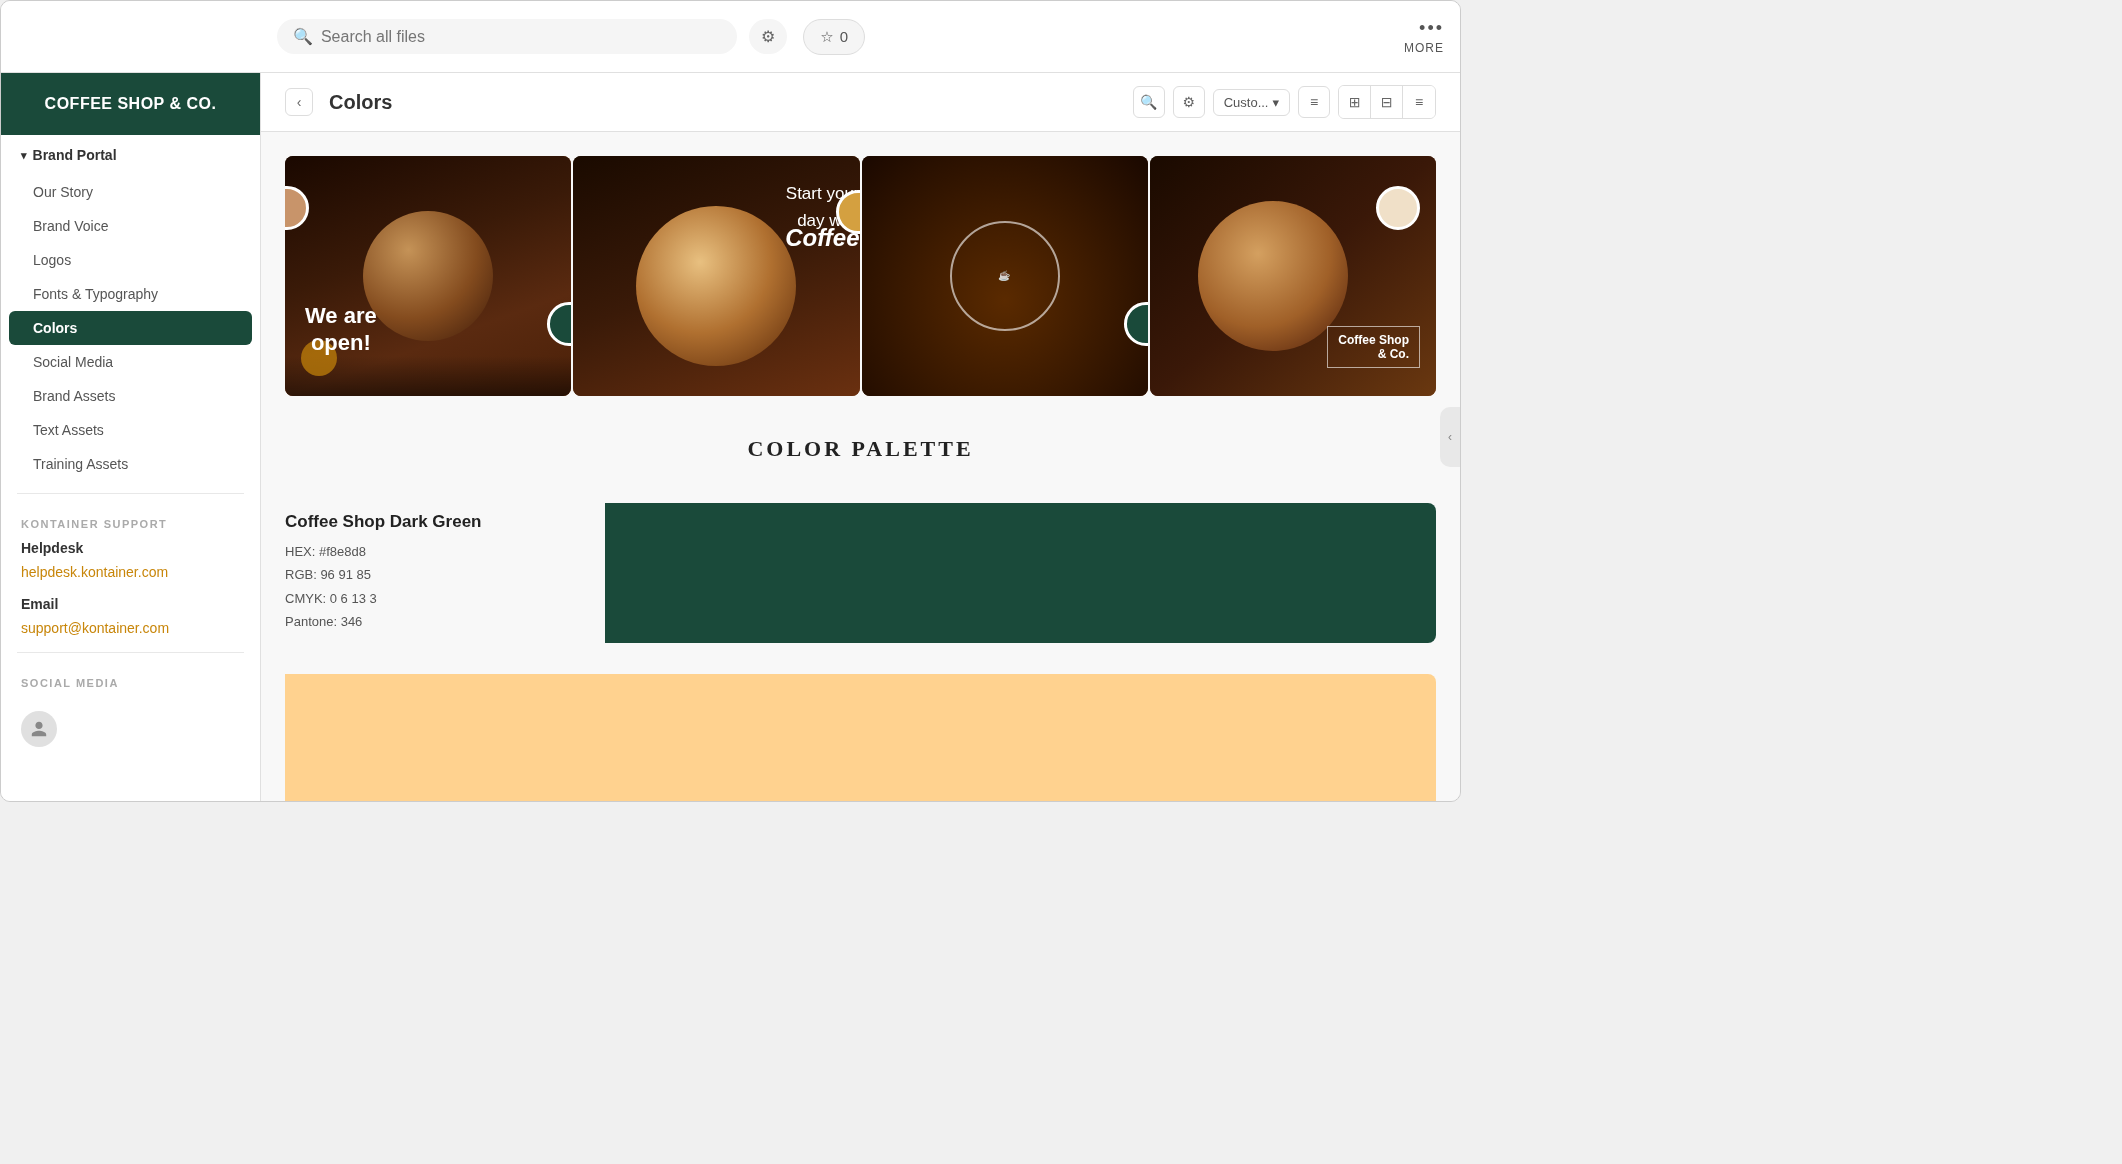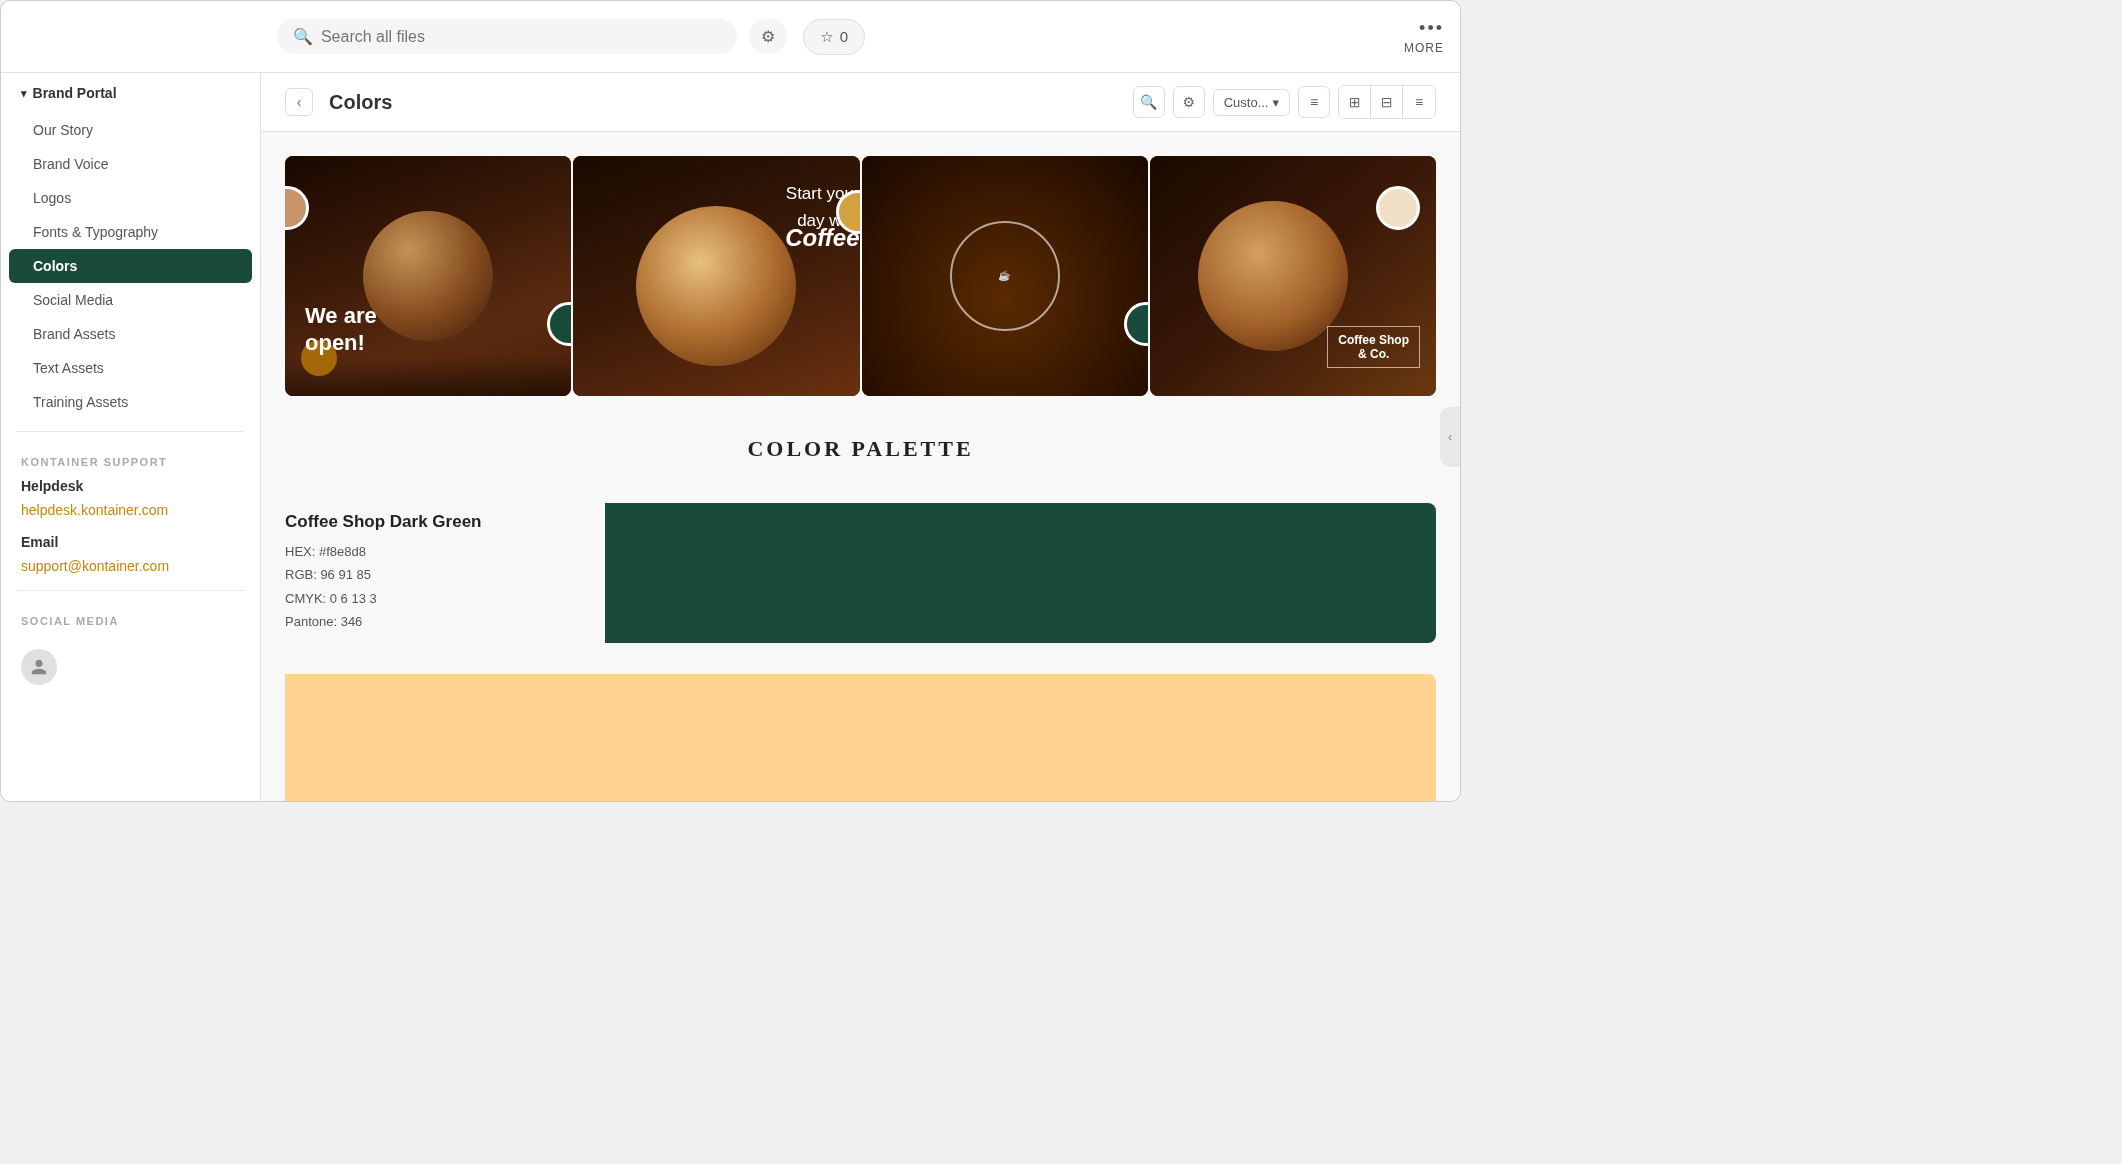--- a/index.html
+++ b/index.html
@@ -49,21 +49,21 @@
     .view-toggle { display: flex; border: 1px solid #ddd; border-radius: 6px; overflow: hidden; }
     .view-btn { width: 32px; height: 32px; background: #fff; border: none; border-right: 1px solid #ddd; cursor: pointer; display: flex; align-items: center; justify-content: center; font-size: 14px; color: #666; }
     .view-btn:last-child { border-right: none; }
 
     
     .scroll-toggle { position: absolute; right: 0; top: 50%; transform: translateY(-50%); width: 20px; height: 60px; background: #e8e8e8; border-radius: 10px 0 0 10px; display: flex; align-items: center; justify-content: center; cursor: pointer; color: #888; font-size: 12px; z-index: 5; }
 
     
     .images-row { display: flex; gap: 2px; padding: 24px 24px 20px; overflow: hidden; }
     .img-card { position: relative; flex: 1; height: 240px; border-radius: 8px; overflow: hidden; background: #555; }
-    .img-card-1 { background: linear-gradient(135deg, #3a2010 0%, #7a4020 40%, #c07030 100%); }
+    .img-card-1 { background: linear-gradient(135deg, #3a2010 0%, #7a4020 40%, #c07030 100%); text-align: center; }
     .img-card-2 { background: linear-gradient(135deg, #2a1a0a 0%, #5a3010 50%, #8a5028 100%); }
     .img-card-3 { background: linear-gradient(135deg, #1a0a00 0%, #3a1a00 50%, #6a3010 100%); }
     .img-card-4 { background: linear-gradient(135deg, #2a1a08 0%, #5a3018 50%, #8a5030 100%); }
 
     .img-overlay-text { position: absolute; bottom: 40px; left: 20px; color: #fff; font-size: 22px; font-weight: 700; line-height: 1.2; }
 
     .color-dot { position: absolute; width: 44px; height: 44px; border-radius: 50%; border: 3px solid #fff; }
     .dot-tan { background: #c8946a; }
     .dot-amber { background: #d4a040; }
     .dot-green { background: #1a4a3a; }
@@ -99,20 +99,21 @@
     </button>
     <div class="more-menu">
       <span class="more-dots">•••</span>
       <span class="more-label">MORE</span>
     </div>
   </div>
 
   <div class="main-layout">
 
     <div class="sidebar">
+      <div class="sidebar-logo">COFFEE SHOP &amp; CO.</div>
 
       <div class="sidebar-brand-portal">
         <span class="chevron-down">▾</span>
         <span>Brand Portal</span>
       </div>
 
       <div class="sidebar-item">Our Story</div>
       <div class="sidebar-item">Brand Voice</div>
       <div class="sidebar-item">Logos</div>
       <div class="sidebar-item">Fonts &amp; Typography</div>
@@ -212,21 +213,21 @@
           </div>
 
           <div class="color-dot dot-green" style="right:-20px;bottom:50px;"></div>
         </div>
 
         <div class="img-card img-card-4" style="position:relative;">
           <div style="position:absolute;inset:0;background:linear-gradient(140deg,#1a0a00 0%,#3a1808 50%,#6a3810 100%);"></div>
           <div style="position:absolute;inset:0;display:flex;align-items:center;justify-content:center;padding-right:40px;">
             <div style="width:150px;height:150px;border-radius:50%;background:radial-gradient(circle at 40% 35%,#d4a060 0%,#a06028 55%,#4a1a08 100%);"></div>
           </div>
-          <div style="position:absolute;bottom:28px;right:16px;color:#fff;font-size:12px;font-weight:700;text-align:center;border:1.5px solid rgba(255,255,255,0.6);padding:6px 10px;">Coffee Shop<br>&amp; Co.</div>
+          <div style="position:absolute;bottom:28px;right:16px;color:#fff;font-size:12px;font-weight:700;text-align:right;border:1.5px solid rgba(255,255,255,0.6);padding:6px 10px;">Coffee Shop<br>&amp; Co.</div>
 
           <div class="color-dot dot-cream" style="right:16px;top:30px;"></div>
         </div>
 
       </div>
 
       <div class="palette-section">
         <div class="palette-title">COLOR PALETTE</div>
 
         <div class="color-row">

